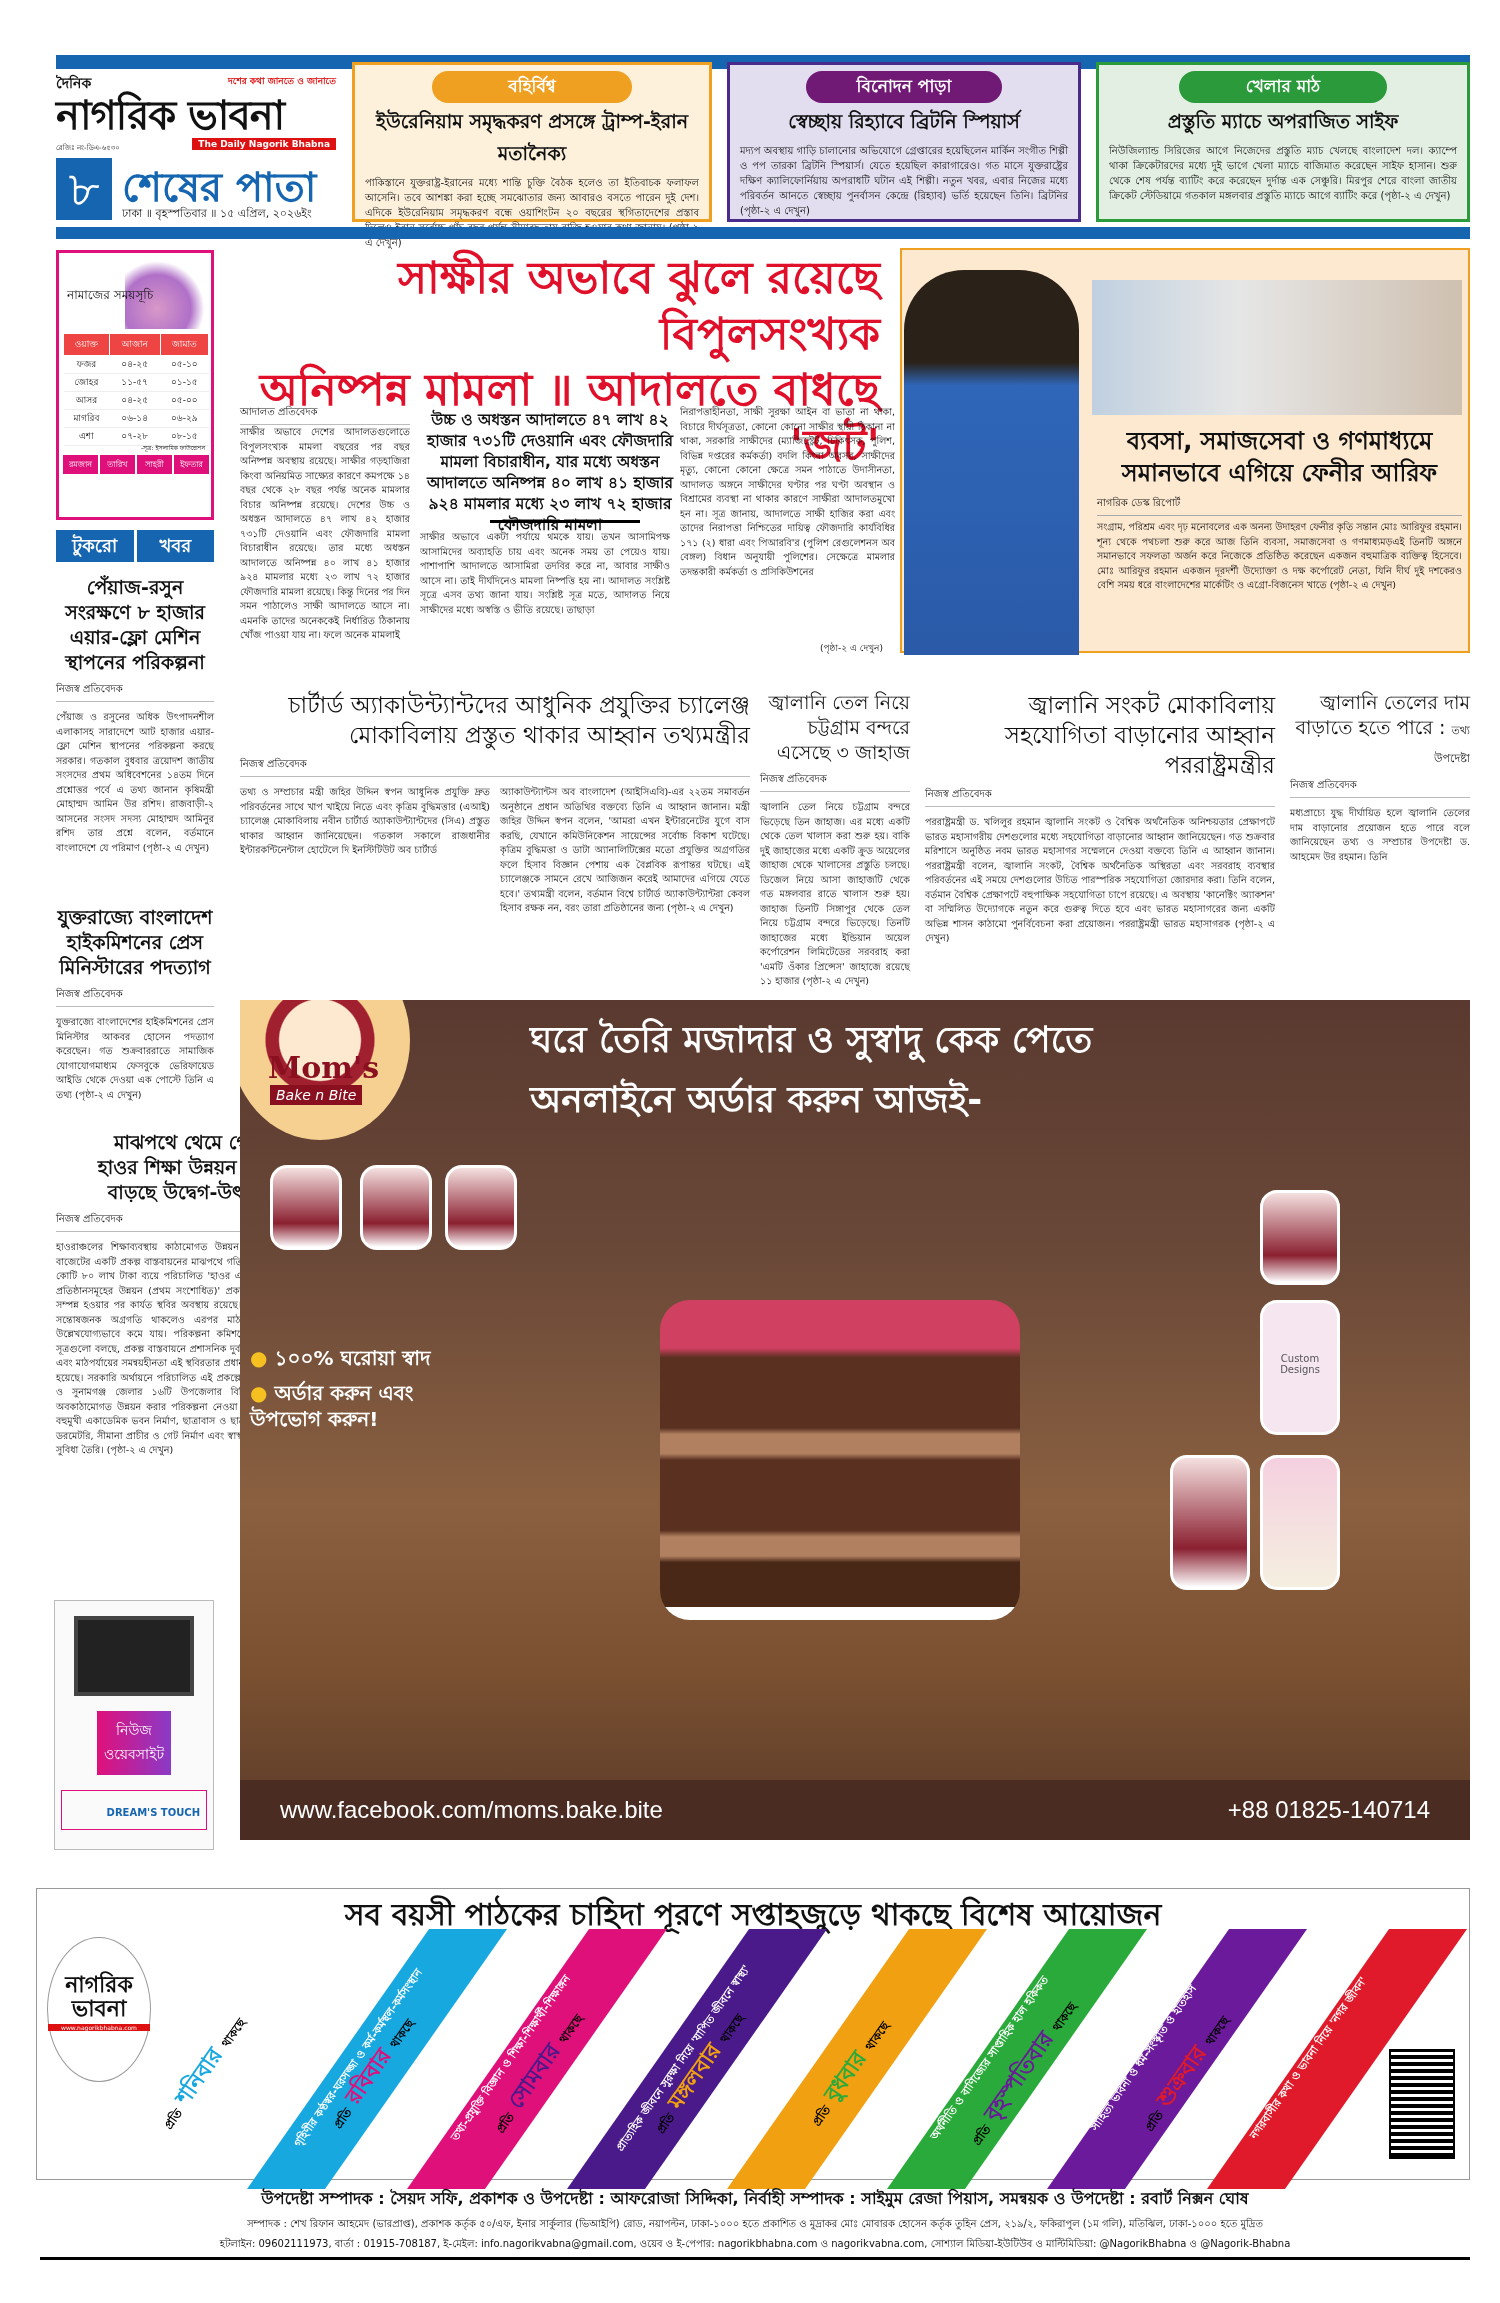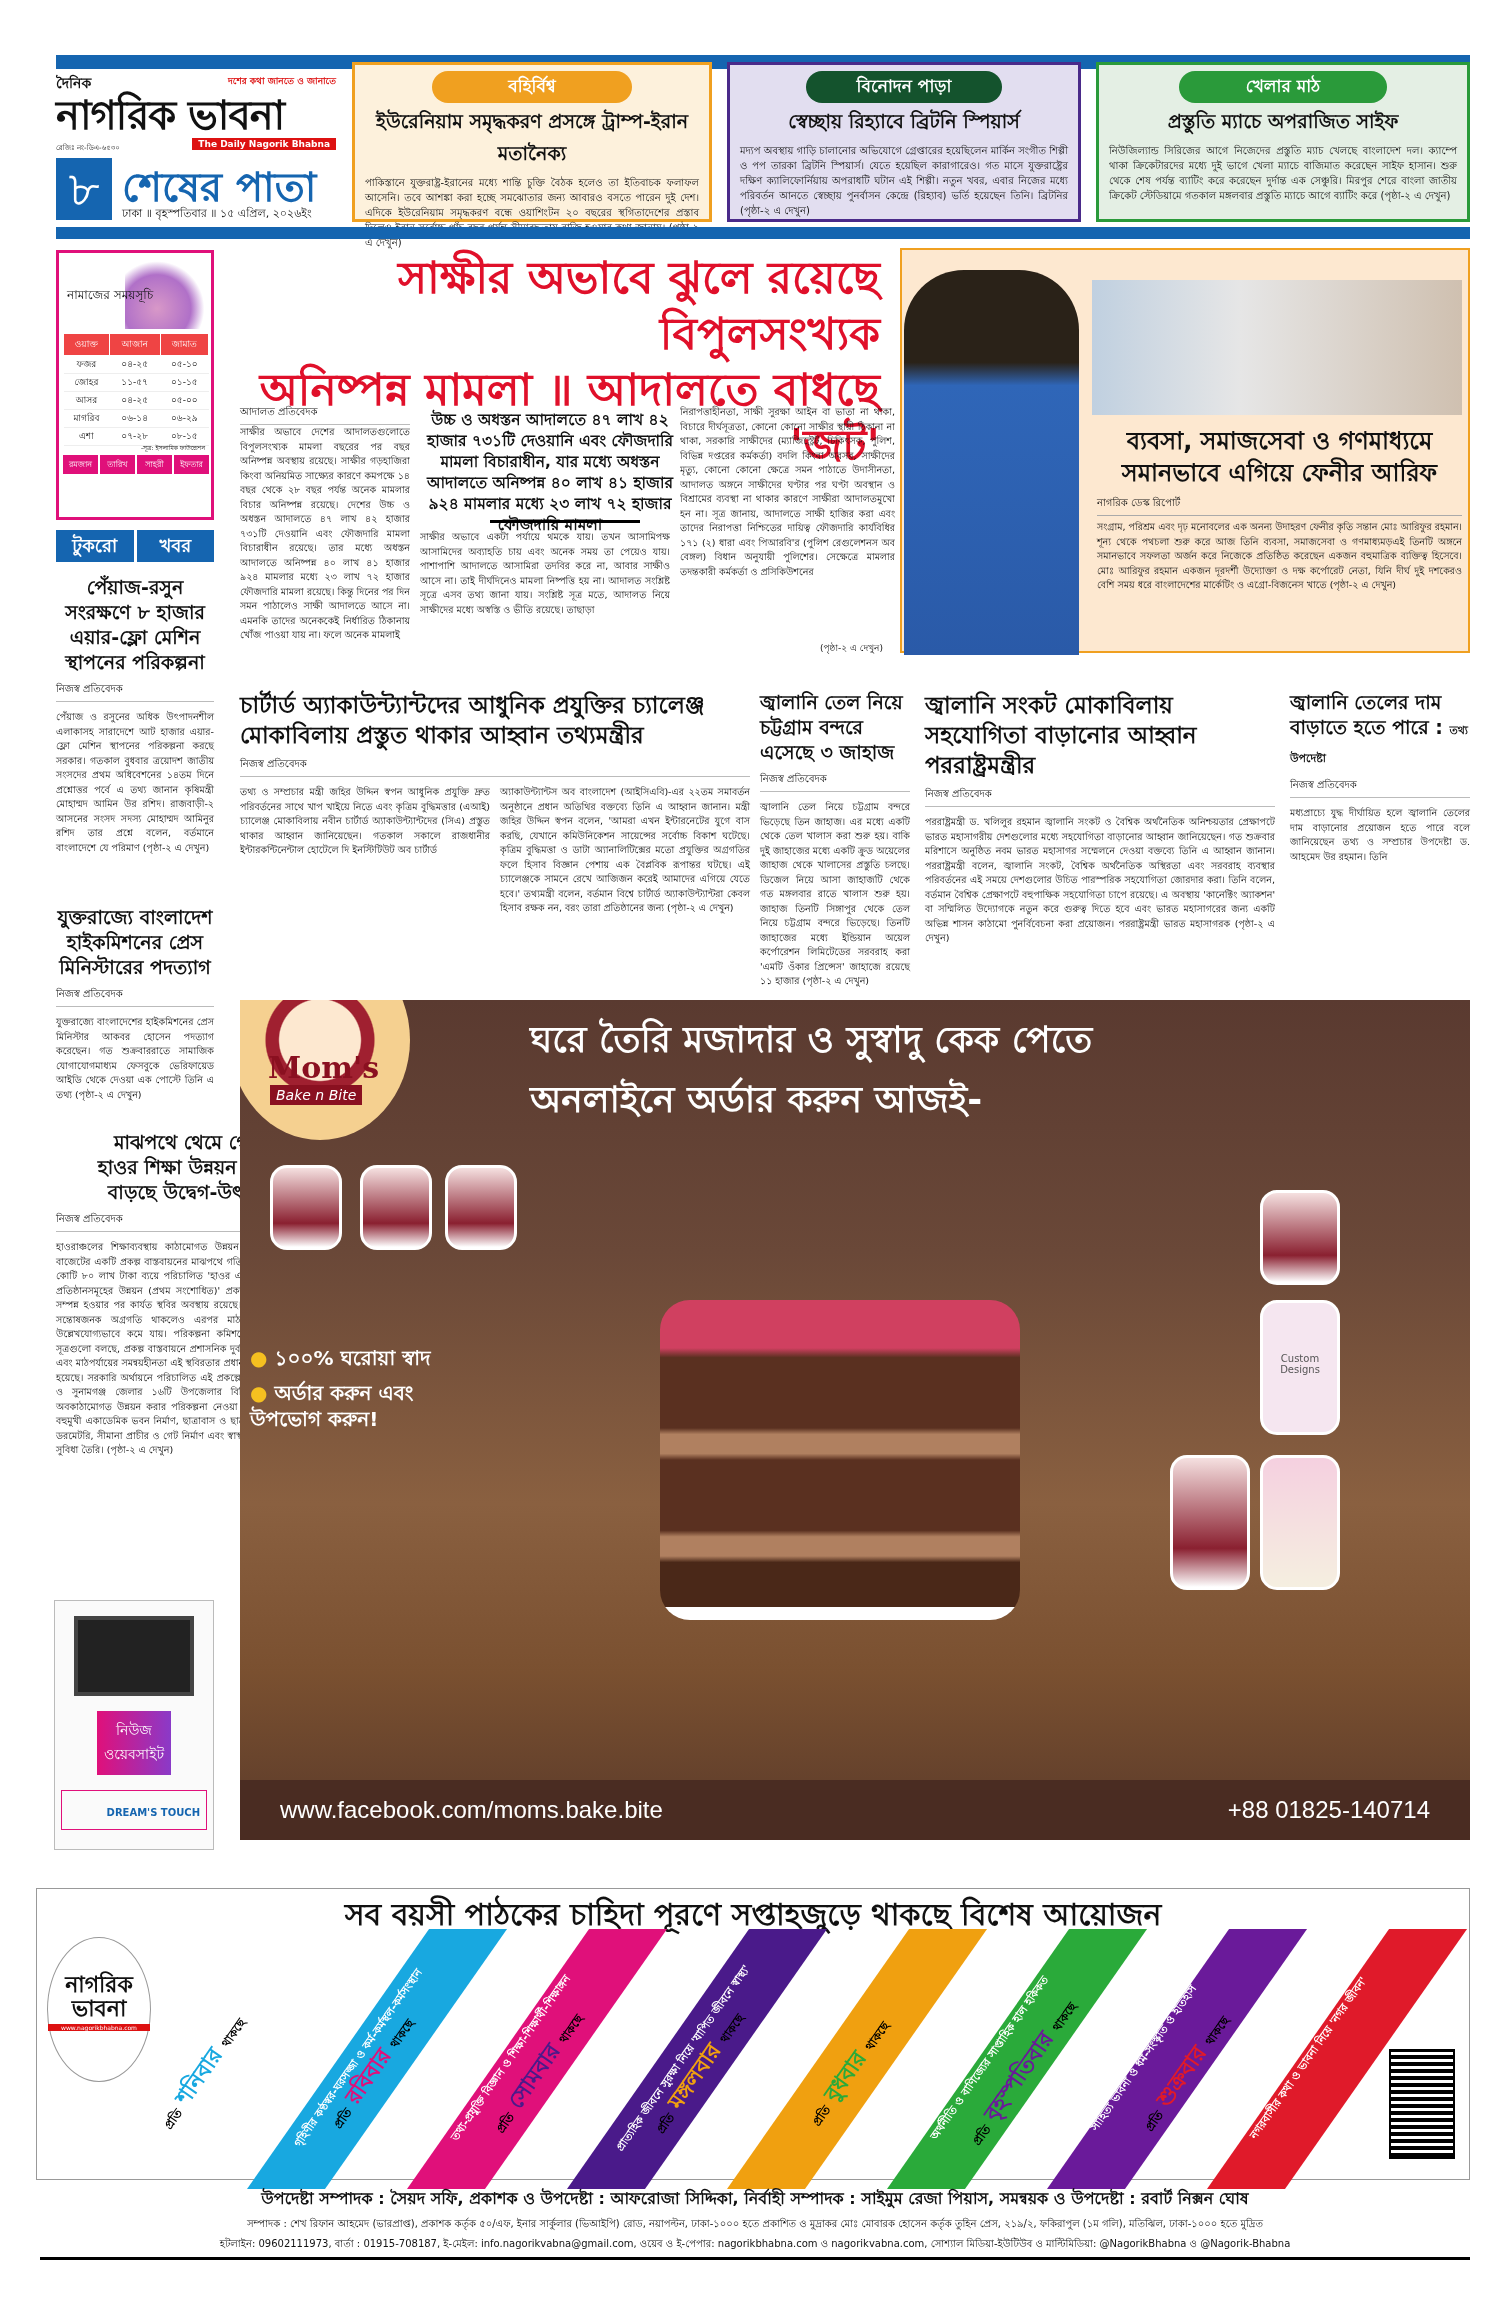--- a/index.html
+++ b/index.html
@@ -16,21 +16,21 @@
 .pagenum{left:56px;top:158px;width:56px;height:62px;background:#1565b0;color:#fff;font-size:48px;text-align:center;line-height:62px}
 .pagetitle{left:122px;top:156px;font-size:40px;color:#1565b0;font-weight:bold}
 .dateline{left:122px;top:205px;font-size:11px}
 .teaser{top:62px;height:160px;padding:6px 10px;border:3px solid}
 .teaser .label{display:block;margin:0 auto;width:60%;text-align:center;color:#fff;font-size:17px;border-radius:20px;padding:2px 0;font-weight:bold}
 .teaser h3{text-align:center;font-size:19px;margin:4px 0;font-weight:bold}
 .teaser p{font-size:10px;line-height:15px;text-align:justify}
 .t1{left:352px;width:360px;background:#fdf1dc;border-color:#f0a020}
 .t1 .label{background:#f0a020}
 .t2{left:727px;width:354px;background:#e2def0;border-color:#4a2a8a}
-.t2 .label{background:#14532d}
+.t2 .label{background:#701a75}
 .t3{left:1096px;width:374px;background:#e4efe4;border-color:#2a9a3a}
 .t3 .label{background:#2a9a3a}
 .prayer{left:56px;top:250px;width:158px;height:270px;border:3px solid #e0107a}
 .prayer .ttl{font-size:12px;position:absolute;left:8px;top:35px;line-height:15px}
 .mosque{position:absolute;right:6px;top:8px;width:80px;height:68px;background:radial-gradient(circle at 40% 70%,#d898c8,#b070c8 50%,transparent 70%)}
 .ptable{position:absolute;left:4px;top:80px;width:146px;border-collapse:collapse;font-size:9px}
 .ptable th{background:#ef4444;color:#fff;font-weight:normal;padding:3px;border:1px solid #fff}
 .ptable td{text-align:center;padding:1px;border-bottom:1px solid #eee}
 .psrc{position:absolute;right:6px;top:190px;font-size:6px}
 .ramz{position:absolute;left:4px;top:202px;width:146px;display:flex;gap:2px}
@@ -43,21 +43,21 @@
 .mainhead{left:240px;top:250px;width:640px;font-size:44px;line-height:56px;color:#e0102a;font-weight:bold;font-family:"DejaVu Serif",serif;text-align:right}
 .subhead{left:420px;top:410px;width:260px;font-size:15.5px;line-height:21px;text-align:center;font-weight:bold}
 .subline{left:490px;top:520px;width:150px;height:3px;background:#000}
 .col{font-size:9.5px;line-height:14.5px;text-align:justify}
 .feat{left:900px;top:248px;width:570px;height:405px;background:#fde8d0;border:2px solid #f0a020}
 .feat .man{position:absolute;left:2px;top:20px;width:175px;height:385px;background:linear-gradient(180deg,#2a2218 0 24%,#2f66b8 30%,#2a5aa8 100%);border-radius:60px 60px 0 0}
 .feat .photo{position:absolute;left:190px;top:30px;width:370px;height:135px;background:linear-gradient(90deg,#c0d0e0,#e6e6e6 40%,#cfc0b0);}
 .feat h2{position:absolute;left:195px;top:175px;width:365px;font-size:24px;line-height:32px;text-align:center;font-weight:bold}
 .feat .by{position:absolute;left:195px;top:245px;width:365px;font-size:10px;border-bottom:1px solid #aaa;padding-bottom:3px}
 .feat .txt{position:absolute;left:195px;top:270px;width:365px;font-size:9.5px;line-height:14.5px;text-align:justify}
-.h2mid{font-size:23px;line-height:30px;text-align:left;font-weight:bold}
+.h2mid{font-size:23px;line-height:30px;text-align:right;font-weight:normal}
 .ad{left:240px;top:1000px;width:1230px;height:840px;background:linear-gradient(180deg,#5a3a30 0%,#6a4838 30%,#8a6040 60%,#7a5030 80%,#5a3a2a 100%);overflow:hidden}
 .ad .hd{position:absolute;left:290px;top:10px;font-size:36px;color:#fff;line-height:60px;font-weight:bold}
 .ad .logo2{position:absolute;left:-10px;top:-60px;width:180px;height:200px;border-radius:50%;background:radial-gradient(circle,#fde8d0 30%,#a02030 31%,#a02030 40%,#f5d090 41%)}
 .ad .logo2 b{position:absolute;left:38px;top:110px;font-size:30px;color:#8a1020;font-family:"DejaVu Serif",serif}
 .ad .logo2 i{position:absolute;left:40px;top:145px;font-size:14px;color:#fff;background:#8a1020;padding:2px 6px}
 .thumb{position:absolute;width:72px;height:85px;background:linear-gradient(#f5e0e0,#8a2030 70%,#fff);border:3px solid #fff;border-radius:17px}
 .ad .bul{position:absolute;left:10px;font-size:20px;color:#fff;font-weight:bold;line-height:26px}
 .ad .bul span{color:#f5c020}
 .cake{position:absolute;left:420px;top:300px;width:360px;height:320px;border-radius:30px;background:linear-gradient(#d04060 0 15%,#5a3020 18% 40%,#b08060 42% 48%,#5a3020 50% 72%,#b08060 74% 80%,#4a2818 82% 96%,#fff 96%)}
 .ad .foot{position:absolute;left:0;bottom:0;width:100%;height:60px;background:#4a2c22;color:#fff;font-size:24px;line-height:60px;padding:0 40px;display:flex;justify-content:space-between;font-family:"Liberation Sans",sans-serif}

